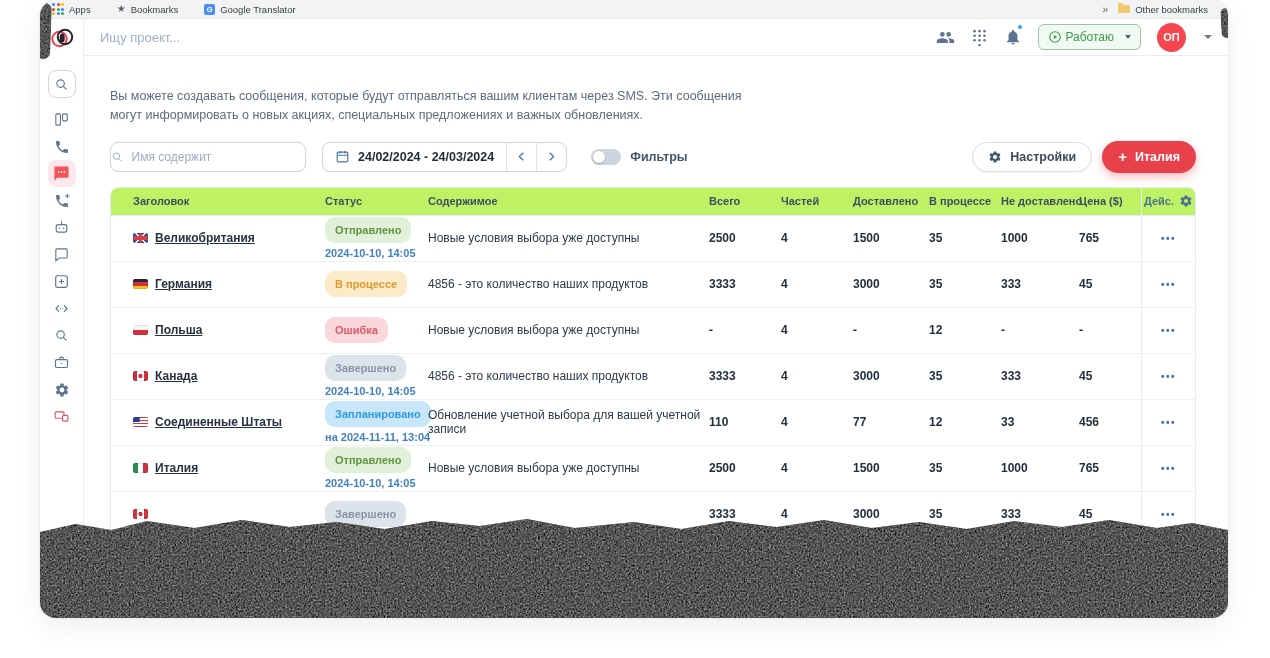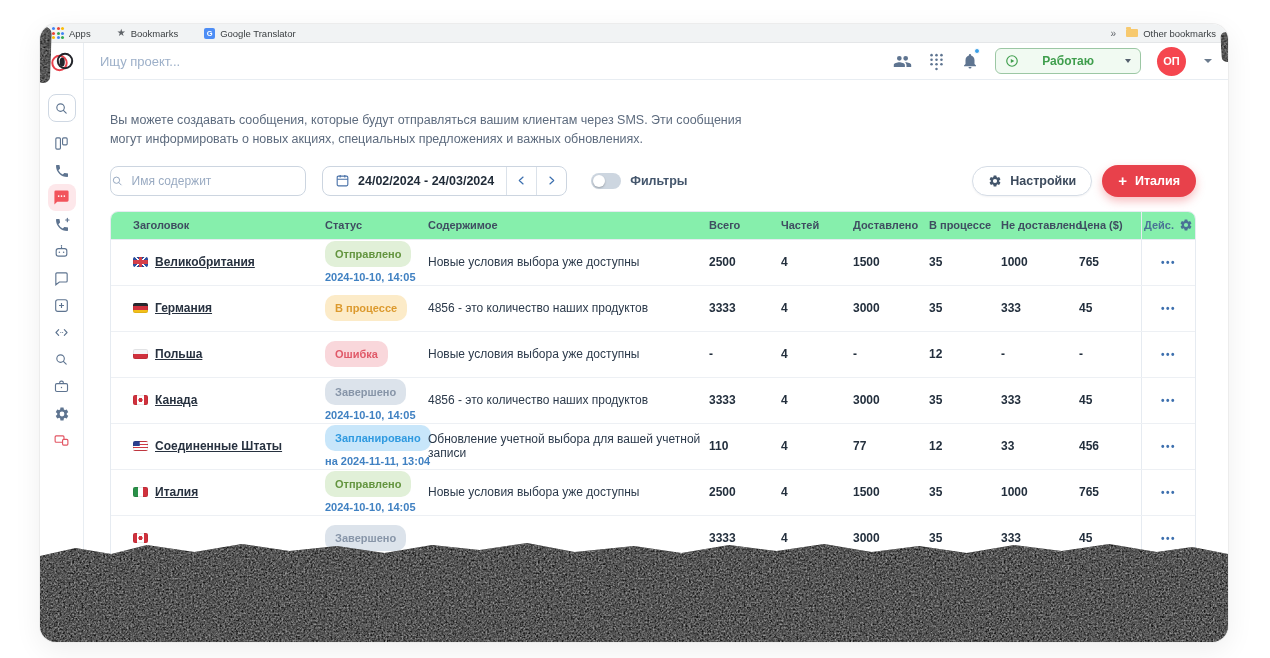--- a/index.html
+++ b/index.html
@@ -1,18 +1,18 @@
 <!DOCTYPE html>
 <html><head>
 <meta charset="utf-8">
 <style>
   *{box-sizing:border-box;margin:0;padding:0}
   html,body{width:1270px;height:658px;background:#fff;overflow:hidden;
     font-family:"Liberation Sans","DejaVu Sans",sans-serif;}
-  .window{position:absolute;left:40px;top:24px;width:1188px;height:618px;border-radius:16px;
+  .window{position:absolute;left:40px;top:0;width:1188px;height:618px;border-radius:16px;
     overflow:hidden;background:#fff;box-shadow:0 0 0 1px #ececec,0 8px 28px rgba(0,0,0,.07)}
   
   .bmbar{height:19px;background:#f1f3f4;display:flex;align-items:center;padding:0 12px;
     font-size:9.5px;color:#3c4043;border-bottom:1px solid #e4e6e8}
   .bm-item{display:flex;align-items:center;gap:5px;margin-right:26px;cursor:pointer;white-space:nowrap}
   .bm-right{margin-left:auto;display:flex;align-items:center;gap:10px}
   .apps-grid{display:grid;grid-template-columns:repeat(3,3px);grid-gap:1.5px}
   .apps-grid i{width:3px;height:3px;border-radius:50%}
   .bm-star{color:#5f6368;font-size:10px;line-height:1}
   .gt-icon{width:11px;height:11px;background:#4d8df5;border-radius:2px;color:#fff;font-size:7.5px;
@@ -33,22 +33,22 @@
   .side-logo-box{width:30px;height:30px;border:1px solid #cfd8e3;border-radius:9px;margin-bottom:10px;
     display:flex;align-items:center;justify-content:center}
   .rightcol{flex:1;display:flex;flex-direction:column;min-width:0}
   
   .topbar{height:37px;border-bottom:1px solid #e8edf2;display:flex;align-items:center;padding:0 16px 0 16px}
   .proj-search{flex:1;border:none;outline:none;font-size:13px;color:#33445c;background:transparent}
   .proj-search::placeholder{color:#9db0c9}
   .top-icons{display:flex;align-items:center;gap:16px;color:#5e7490}
   .bell-wrap{position:relative}
   .bell-dot{position:absolute;right:-1px;top:0;width:6px;height:6px;border-radius:50%;background:#3aa0e8;border:1px solid #fff}
-  .status-btn{display:flex;align-items:center;gap:23px;height:26px;padding:0 9px;border:1px solid #9cc7a4;
-    background:#f1faf2;border-radius:6px;color:#3f9e4d;font-size:12px;font-weight:bold;cursor:pointer}
+  .status-btn{display:flex;align-items:center;gap:3px;height:26px;padding:0 9px;border:1px solid #9cc7a4;
+    background:#f1faf2;border-radius:6px;color:#3f9e4d;font-size:12px;font-weight:normal;cursor:pointer}
   .status-caret{width:0;height:0;border-left:3.5px solid transparent;border-right:3.5px solid transparent;
     border-top:4px solid #55606e;margin-left:8px}
   .avatar{width:29px;height:29px;border-radius:50%;background:#f5464f;color:#fff;font-size:11px;font-weight:bold;
     display:flex;align-items:center;justify-content:center;cursor:pointer}
   .av-caret{width:0;height:0;border-left:4px solid transparent;border-right:4px solid transparent;
     border-top:4.5px solid #6b7b8d;margin-left:2px;cursor:pointer}
   
   .content{flex:1;padding:22px 32px 0 26px;min-width:0}
   .page-title{font-size:27px;font-weight:600;color:#1f2a37}
   .page-desc{margin-top:9px;font-size:12.5px;color:#5d6b7e;line-height:1.55;max-width:645px}
@@ -69,21 +69,21 @@
   .settings-btn{height:30px;padding:0 15px;border:1px solid #d6dde6;border-radius:16px;background:#fff;display:flex;
     gap:8px;align-items:center;font-size:12.5px;font-weight:bold;color:#3c4a5c;cursor:pointer;
     box-shadow:0 1px 2px rgba(16,24,40,.05)}
   .create-btn{margin-left:10px;height:32px;padding:0 16px;border:none;background:#e8414b;color:#fff;border-radius:17px;
     display:flex;align-items:center;gap:8px;font-size:12.5px;font-weight:bold;cursor:pointer;
     box-shadow:0 4px 10px rgba(232,65,75,.35)}
   .plus-glyph{font-size:15px;font-weight:bold;line-height:1}
   
   .tbl{margin-top:14px;width:1086px;border:1px solid #e6ebf1;border-radius:8px 8px 0 0;background:#fff;overflow:hidden}
   .thead,.trow{display:grid;grid-template-columns:214px 103px 281px 72px 72px 76px 72px 78px 62px 54px}
-  .thead{background:#86efac;height:28px;align-items:center;border-bottom:1px solid #e6ebf1}
+  .thead{background:#bef264;height:28px;align-items:center;border-bottom:1px solid #e6ebf1}
   .th{font-size:11px;font-weight:bold;color:#3f4d61;white-space:nowrap}
   .th:first-child{padding-left:22px}
   .th-act{display:flex;align-items:center;justify-content:center;gap:5px;height:100%;border-left:1px solid #e6ebf1;color:#4a7295}
   .trow{min-height:46px;align-items:center;border-bottom:1px solid #edf0f4;background:#fff}
   .td{font-size:12px;color:#2c3a4b}
   .c-title{padding-left:22px;display:flex;align-items:center;gap:7px}
   .row-link{font-size:12px;font-weight:bold;color:#27313f;text-decoration:underline;cursor:pointer}
   .c-status{display:flex;flex-direction:column;align-items:flex-start;justify-content:center;gap:4px}
   .badge{display:inline-block;padding:7px 10px;border-radius:10px;font-size:11px;font-weight:600;white-space:nowrap}
   .b-sent{background:#e1f0d8;color:#63943f}
@@ -173,21 +173,21 @@
     <div class="bm-item">
       <span class="bm-star">★</span>
       <span>Bookmarks</span>
     </div>
     <div class="bm-item">
       <span class="gt-icon">G</span>
       <span>Google Translator</span>
     </div>
     <div class="bm-right">
       <span class="bm-chev">»</span>
-      <div class="bm-item" style="margin-right:0">
+      <div class="bm-item" style="margin-right:8px">
         <span class="folder"></span>
         <span>Other bookmarks</span>
       </div>
     </div>
   </div>
 
   <div class="app">
 
     <nav class="side">
       <div class="side-logo">

